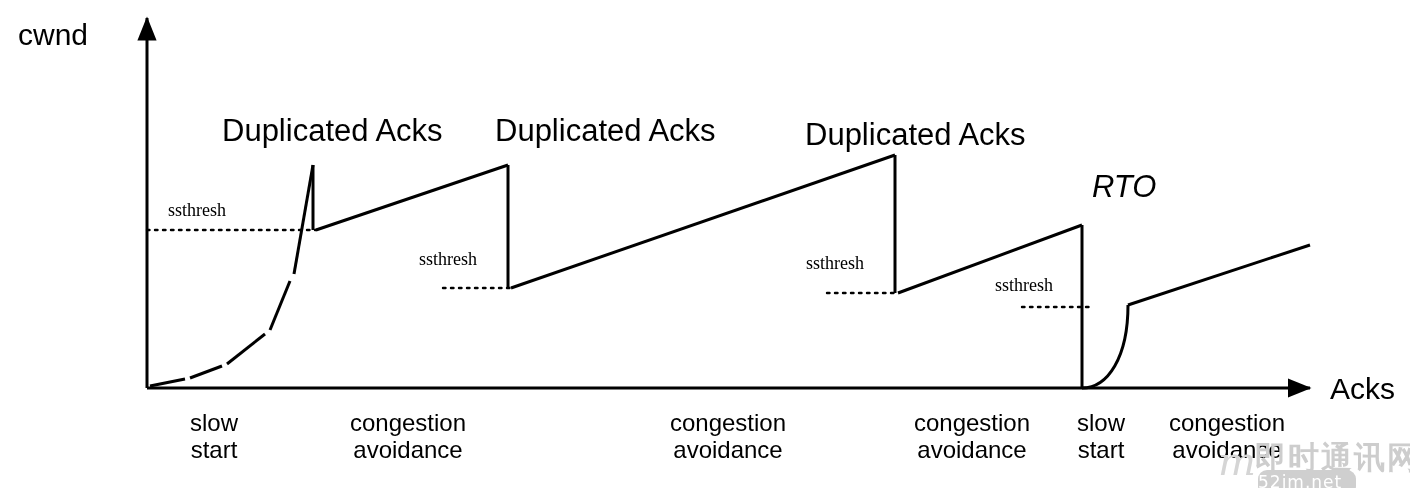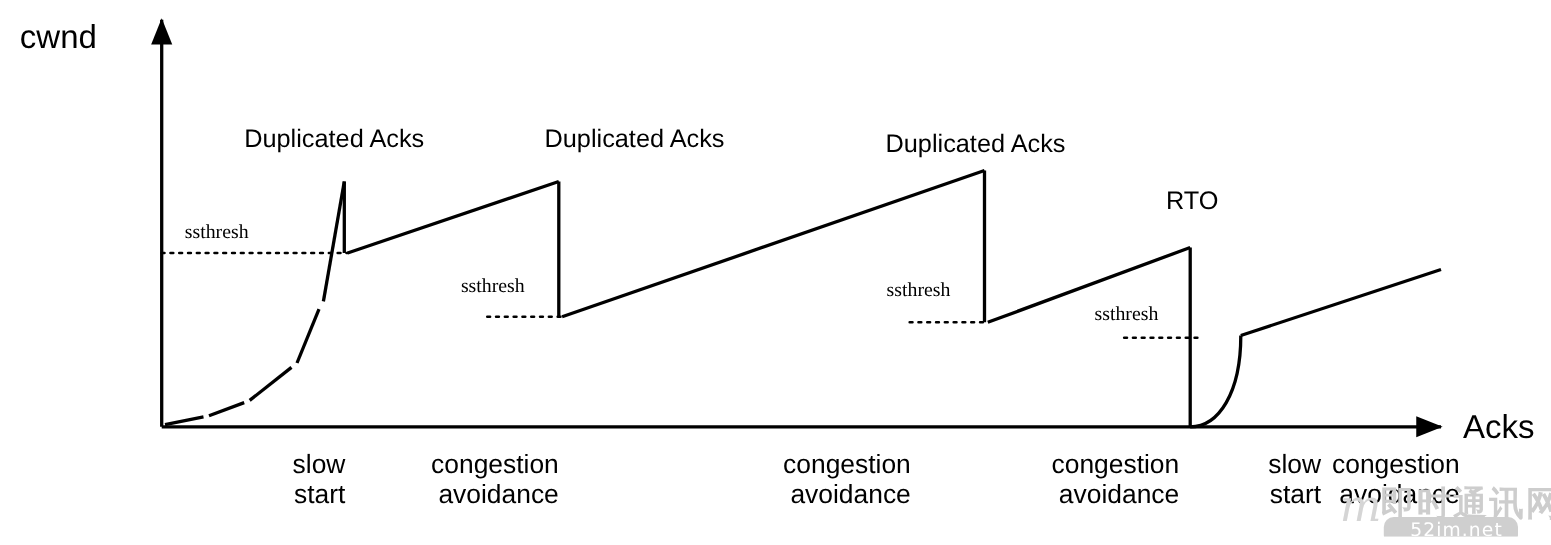--- a/index.html
+++ b/index.html
@@ -31,47 +31,47 @@
   .lbl-sans {
     font-family: "Liberation Sans", sans-serif;
   }
   .lbl-serif {
     font-family: "Liberation Serif", serif;
   }
   .axis-title {
     font-size: 30px;
   }
   .event-label {
-    font-size: 23px;
+    font-size: 31px;
   }
   .ssthresh-label {
     font-size: 18px;
   }
   .phase-label {
     font-size: 24px;
-    text-align: right;
+    text-align: center;
   }
   .watermark {
     position: absolute;
     color: #c9c9c9;
     white-space: nowrap;
     font-family: "DejaVu Sans", sans-serif;
   }
   .wm-cn {
     font-size: 31px;
     font-weight: bold;
     letter-spacing: 2px;
     color: #cdcdcd;
   }
   .wm-url {
     font-size: 17px;
     color: #ffffff;
     background: #cfcfcf;
     border-radius: 9px;
-    padding: 2px 14px 3px 24px;
+    padding: 2px 14px 3px 0;
     letter-spacing: 1px;
   }
   .wm-mark {
     font-size: 40px;
     font-style: italic;
     font-family: "DejaVu Serif", serif;
     color: #d5d5d5;
   }
 </style>
 </head>
@@ -114,21 +114,21 @@
   </svg>
 
   <div class="lbl lbl-sans axis-title" style="left:18px; top:18px;">cwnd</div>
 
   <div class="lbl lbl-sans axis-title" style="left:1330px; top:372px;">Acks</div>
 
   <div id="event-labels">
       <div class="lbl lbl-sans event-label" style="left: 222px; top: 114px;">Duplicated Acks</div>
       <div class="lbl lbl-sans event-label" style="left: 495px; top: 114px;">Duplicated Acks</div>
       <div class="lbl lbl-sans event-label" style="left: 805px; top: 118px;">Duplicated Acks</div>
-      <div class="lbl lbl-sans event-label" style="left: 1060px; top: 170px;">RTO</div>
+      <div class="lbl lbl-sans event-label" style="left: 1092px; top: 170px; font-style: italic;">RTO</div>
     </div>
   <div id="ssthresh-labels">
       <div class="lbl lbl-serif ssthresh-label" style="left: 168px; top: 200px;">ssthresh</div>
       <div class="lbl lbl-serif ssthresh-label" style="left: 419px; top: 249px;">ssthresh</div>
       <div class="lbl lbl-serif ssthresh-label" style="left: 806px; top: 253px;">ssthresh</div>
       <div class="lbl lbl-serif ssthresh-label" style="left: 995px; top: 275px;">ssthresh</div>
     </div>
   <div id="phase-labels">
       <div class="lbl lbl-sans phase-label" style="left: 114px; top: 410px; width: 200px;">
         <div>slow</div>

